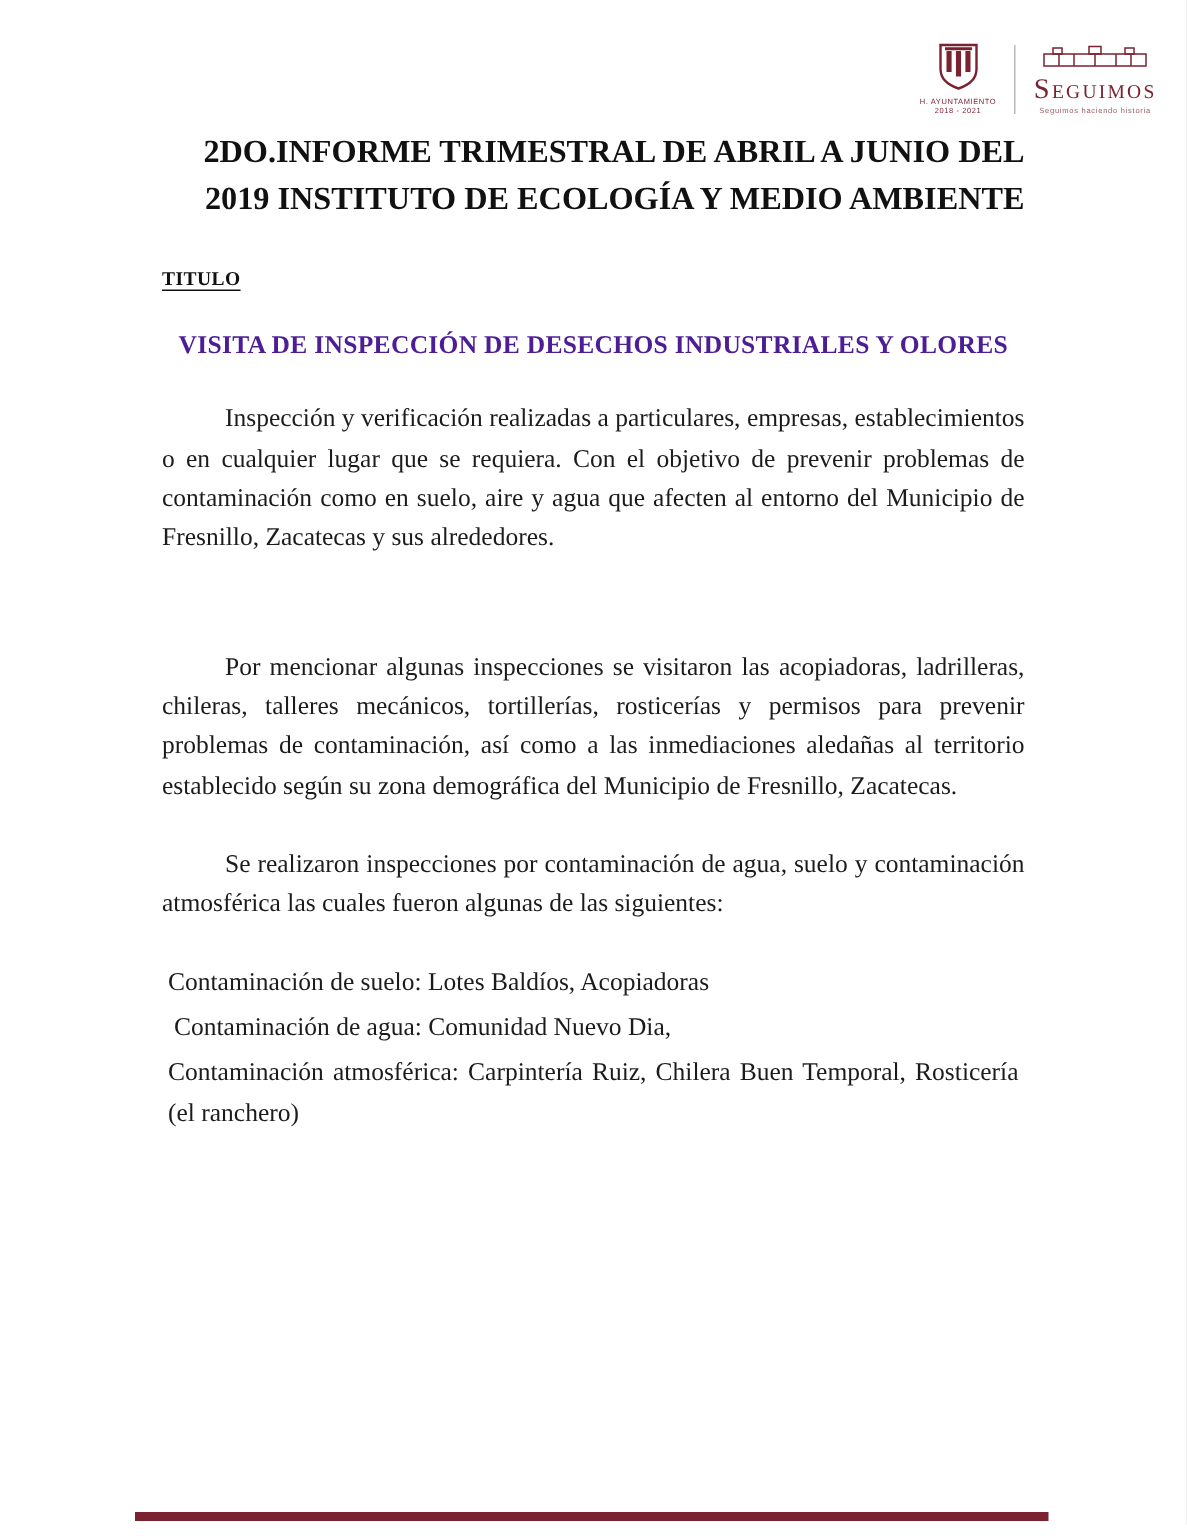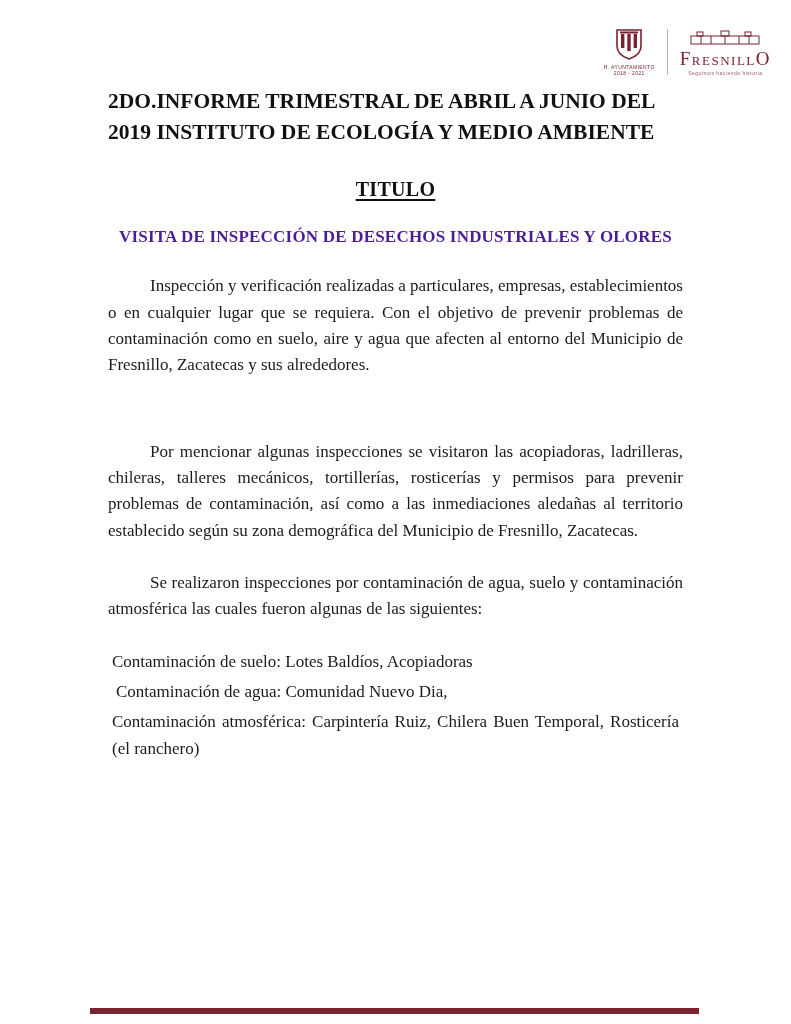--- a/index.html
+++ b/index.html
@@ -68,29 +68,28 @@
   
   .content {
     position: absolute;
     left: 108px;
     right: 108px;
     top: 86px;
   }
   .doc-title {
     font-size: 21.5px;
     font-weight: bold;
-    text-align: left;
+    text-align: right;
     line-height: 1.45;
     margin: 0 0 30px 0;
     color: #111111;
   }
   .section-heading {
-    font-size: 20px;
+    font-size: 13px;
     font-weight: bold;
-    text-align: center;
     text-decoration: underline;
     text-underline-offset: 3px;
     margin: 0 0 26px 0;
     color: #111111;
     letter-spacing: .3px;
   }
   .doc-subtitle {
     font-size: 17px;
     font-weight: bold;
     text-align: center;
@@ -154,21 +153,21 @@
           <rect x="8" y="3" width="6" height="4"></rect>
           <rect x="32" y="2" width="8" height="5"></rect>
           <rect x="56" y="3" width="6" height="4"></rect>
           <line x1="12" y1="7" x2="12" y2="15"></line>
           <line x1="22" y1="7" x2="22" y2="15"></line>
           <line x1="36" y1="7" x2="36" y2="15"></line>
           <line x1="50" y1="7" x2="50" y2="15"></line>
           <line x1="60" y1="7" x2="60" y2="15"></line>
         </svg>
       </span>
-      <span class="brand-name">FresnillO</span>
+      <span class="brand-name">Seguimos</span>
       <span class="brand-tagline">Seguimos haciendo historia</span>
     </div>
   </div>
 
   <div class="content">
 
     <h1 class="doc-title">2DO.INFORME TRIMESTRAL DE ABRIL A JUNIO DEL 2019 INSTITUTO DE ECOLOGÍA Y MEDIO AMBIENTE</h1>
 
     <h2 class="section-heading">TITULO</h2>
 

